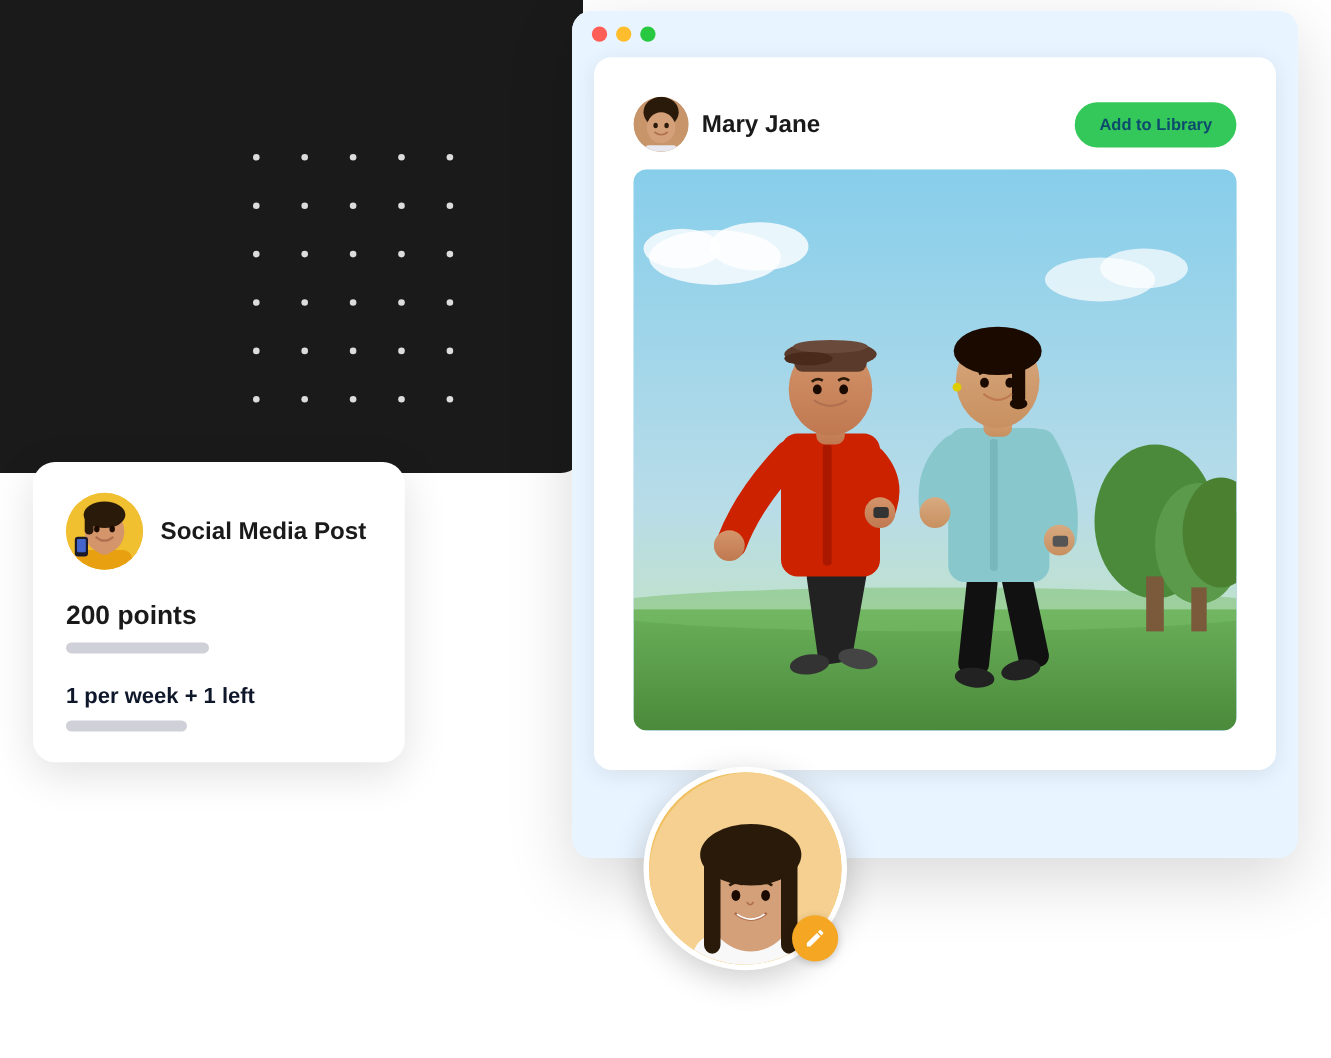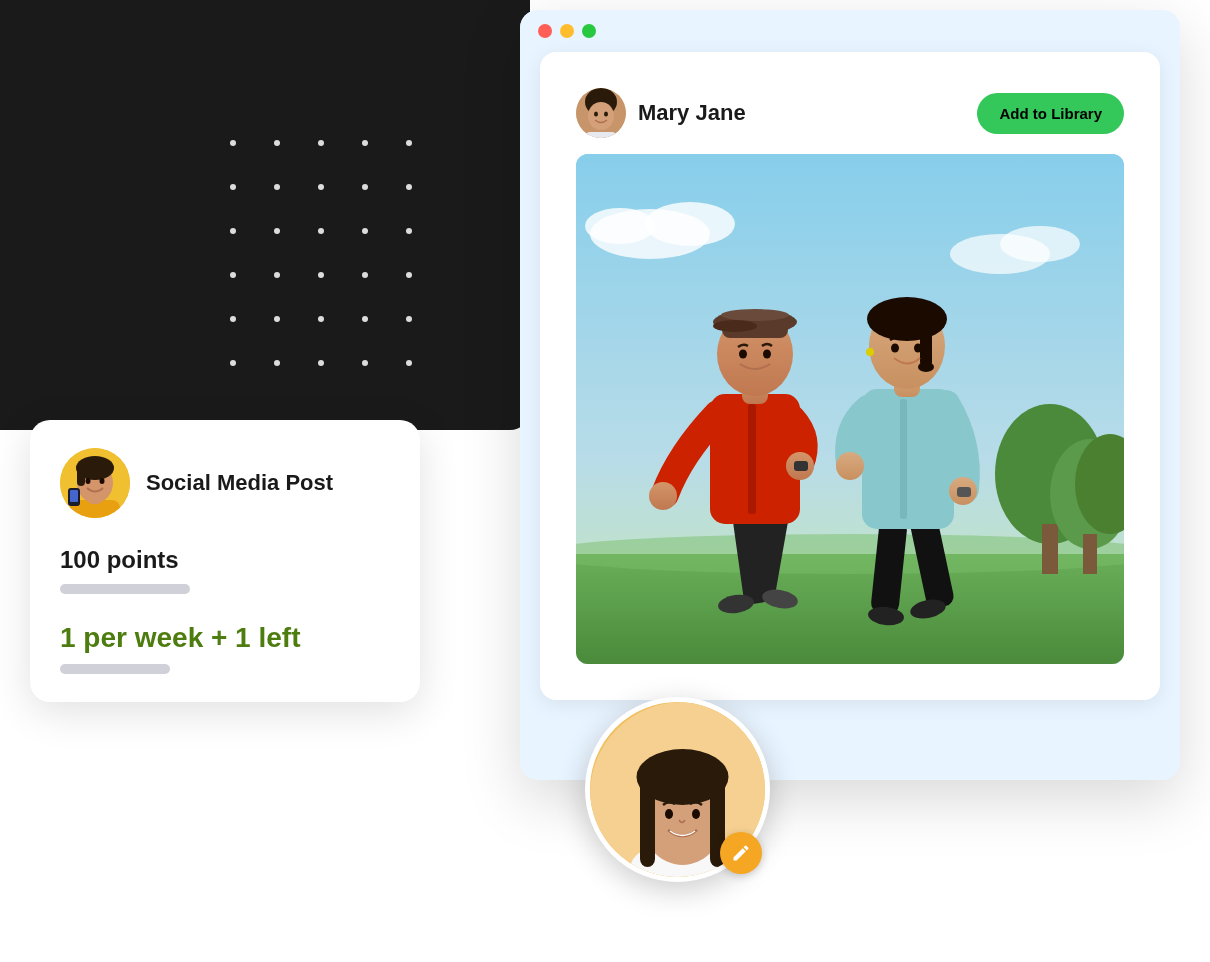--- a/index.html
+++ b/index.html
@@ -106,21 +106,21 @@
     }
 
     .user-name {
       font-size: 22px;
       font-weight: 700;
       color: #1a1a1a;
     }
 
     .add-to-library-btn {
       background: #34c759;
-      color: #000000;
+      color: #0c4a6e;
       border: none;
       border-radius: 30px;
       padding: 12px 22px;
       font-size: 15px;
       font-weight: 600;
       cursor: pointer;
       white-space: nowrap;
     }
 
     .post-image {
@@ -130,21 +130,21 @@
       background: linear-gradient(135deg, #87ceeb 0%, #98d4e8 30%, #6db3d4 60%, #4a9fc4 100%);
       overflow: hidden;
       position: relative;
     }
 
     
     .social-card {
       position: absolute;
       top: 420px;
       left: 30px;
-      width: 390px;
+      width: 338px;
       background: #ffffff;
       border-radius: 20px;
       padding: 28px 30px;
       box-shadow: 0 10px 40px rgba(0,0,0,0.12);
     }
 
     .social-card-header {
       display: flex;
       align-items: center;
       gap: 16px;
@@ -178,23 +178,23 @@
 
     .progress-bar-1 {
       width: 130px;
       height: 10px;
       background: #d0d0d8;
       border-radius: 5px;
       margin-bottom: 28px;
     }
 
     .social-card-frequency {
-      font-size: 28px;
+      font-size: 20px;
       font-weight: 600;
-      color: #4d7c0f;
+      color: #0f172a;
       margin-bottom: 10px;
     }
 
     .progress-bar-2 {
       width: 110px;
       height: 10px;
       background: #d0d0d8;
       border-radius: 5px;
     }
 
@@ -453,21 +453,21 @@
 
         <path d="M27 40 Q35 47 43 40" stroke="#b07050" stroke-width="2" fill="none"></path>
 
         <rect x="8" y="40" width="12" height="18" rx="3" fill="#1a1a2a"></rect>
         <rect x="10" y="42" width="8" height="12" rx="1" fill="#4466cc"></rect>
       </svg>
     </div>
     <span class="social-card-title">Social Media Post</span>
   </div>
 
-  <div class="social-card-points">100 points</div>
+  <div class="social-card-points">200 points</div>
   <div class="progress-bar-1"></div>
 
   <div class="social-card-frequency">1 per week + 1 left</div>
   <div class="progress-bar-2"></div>
 </div>
 
 <div class="bottom-avatar-wrapper">
   <div class="bottom-avatar-circle">
     <svg width="185" height="185" viewBox="0 0 185 185" xmlns="http://www.w3.org/2000/svg">
 

